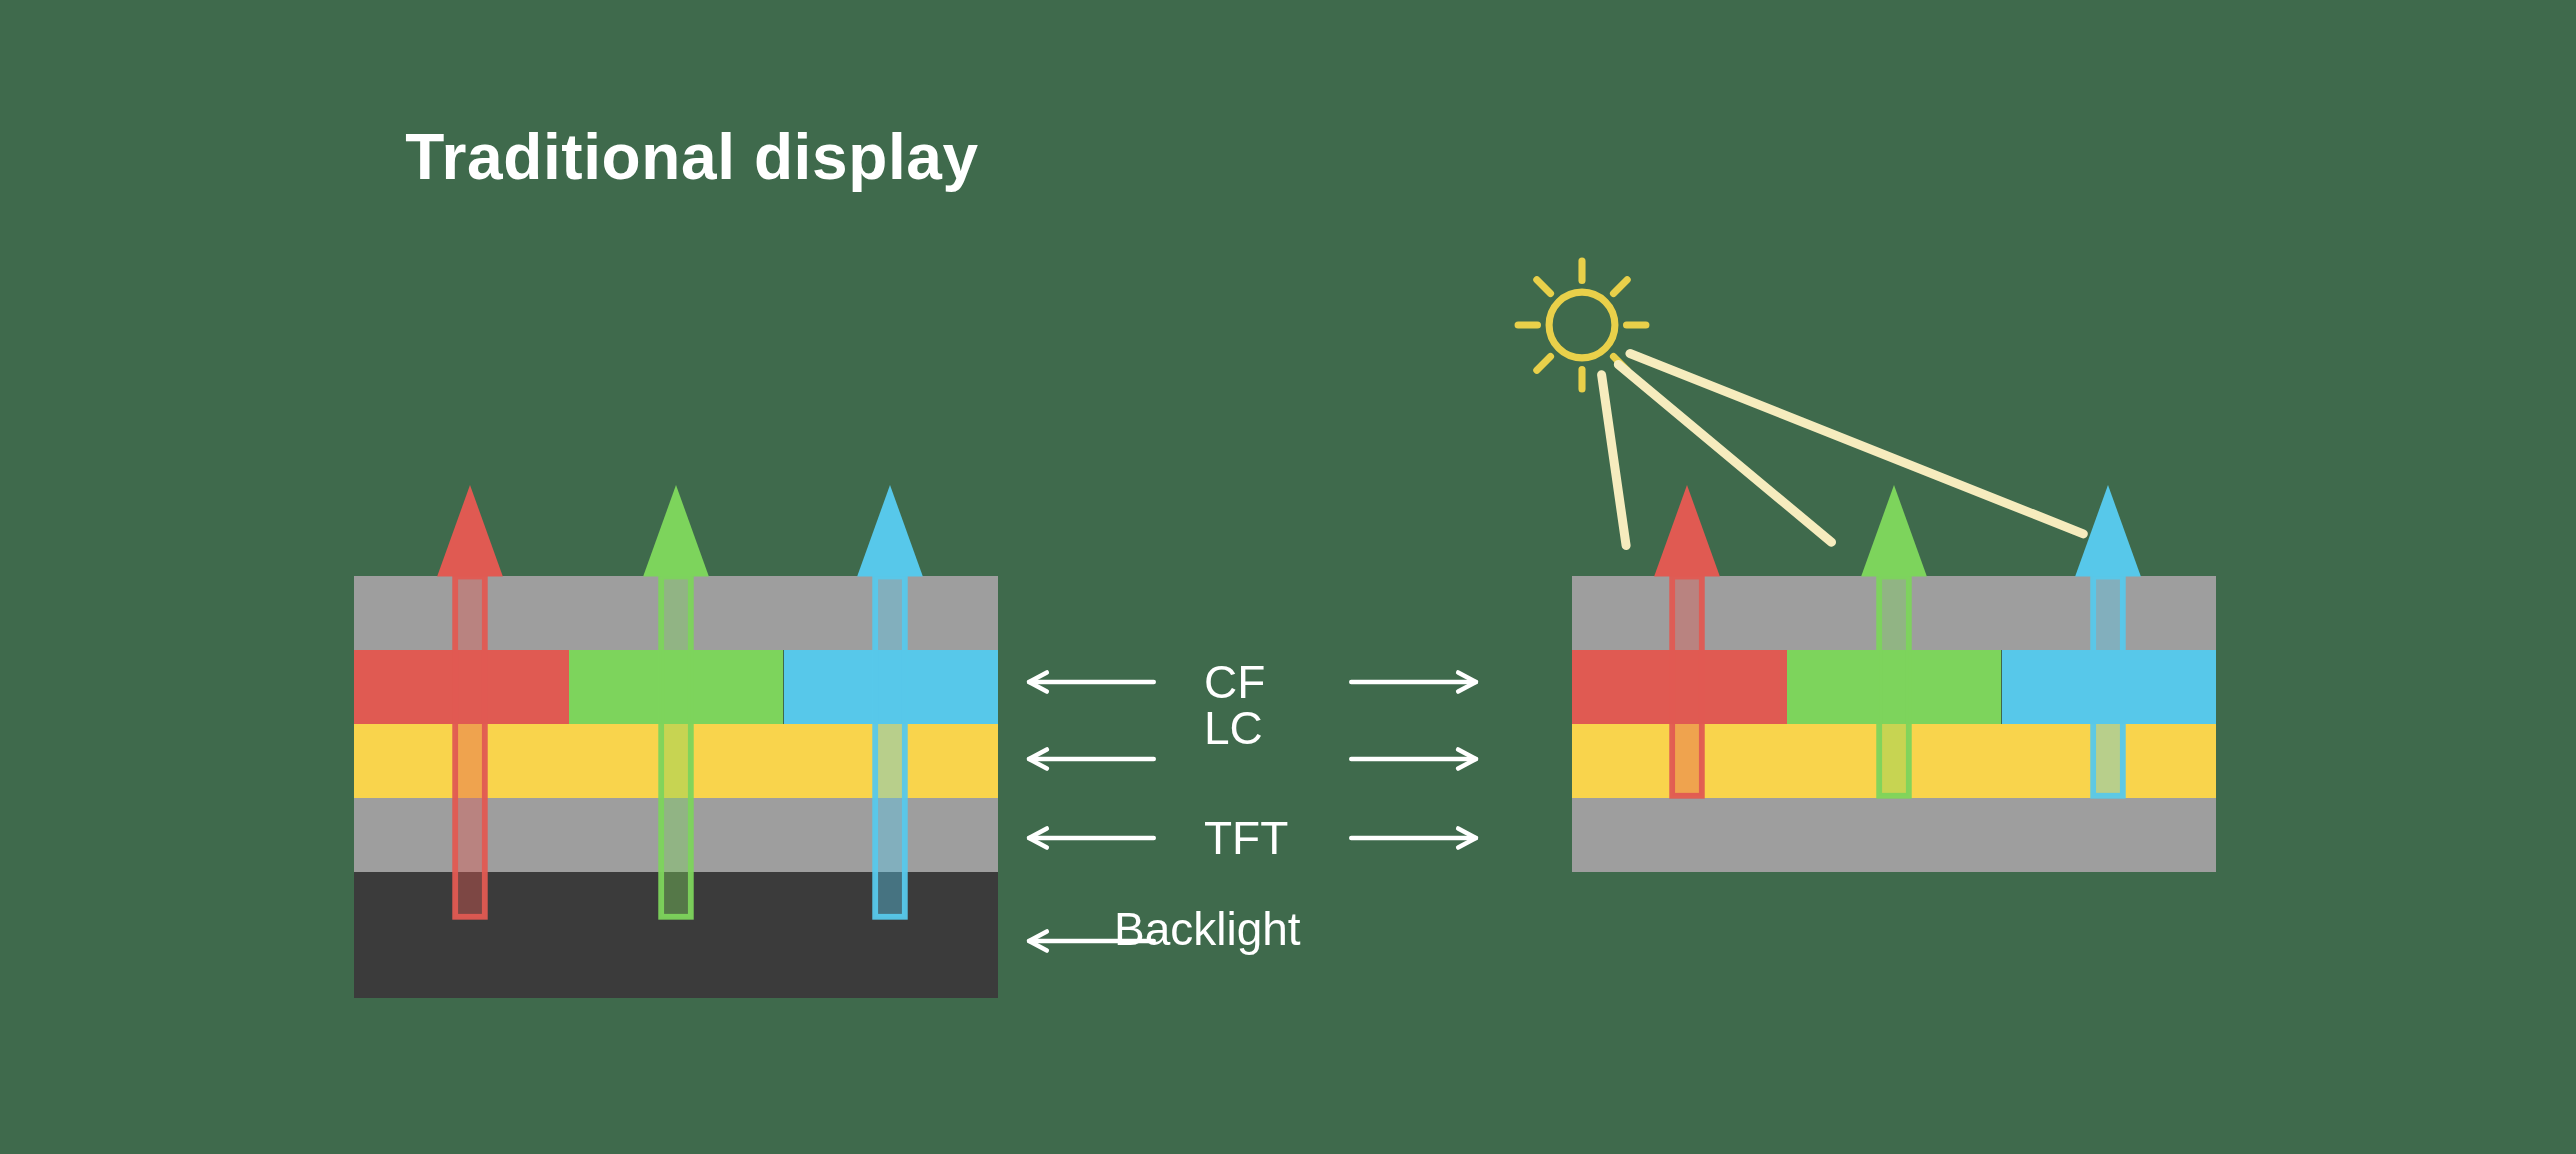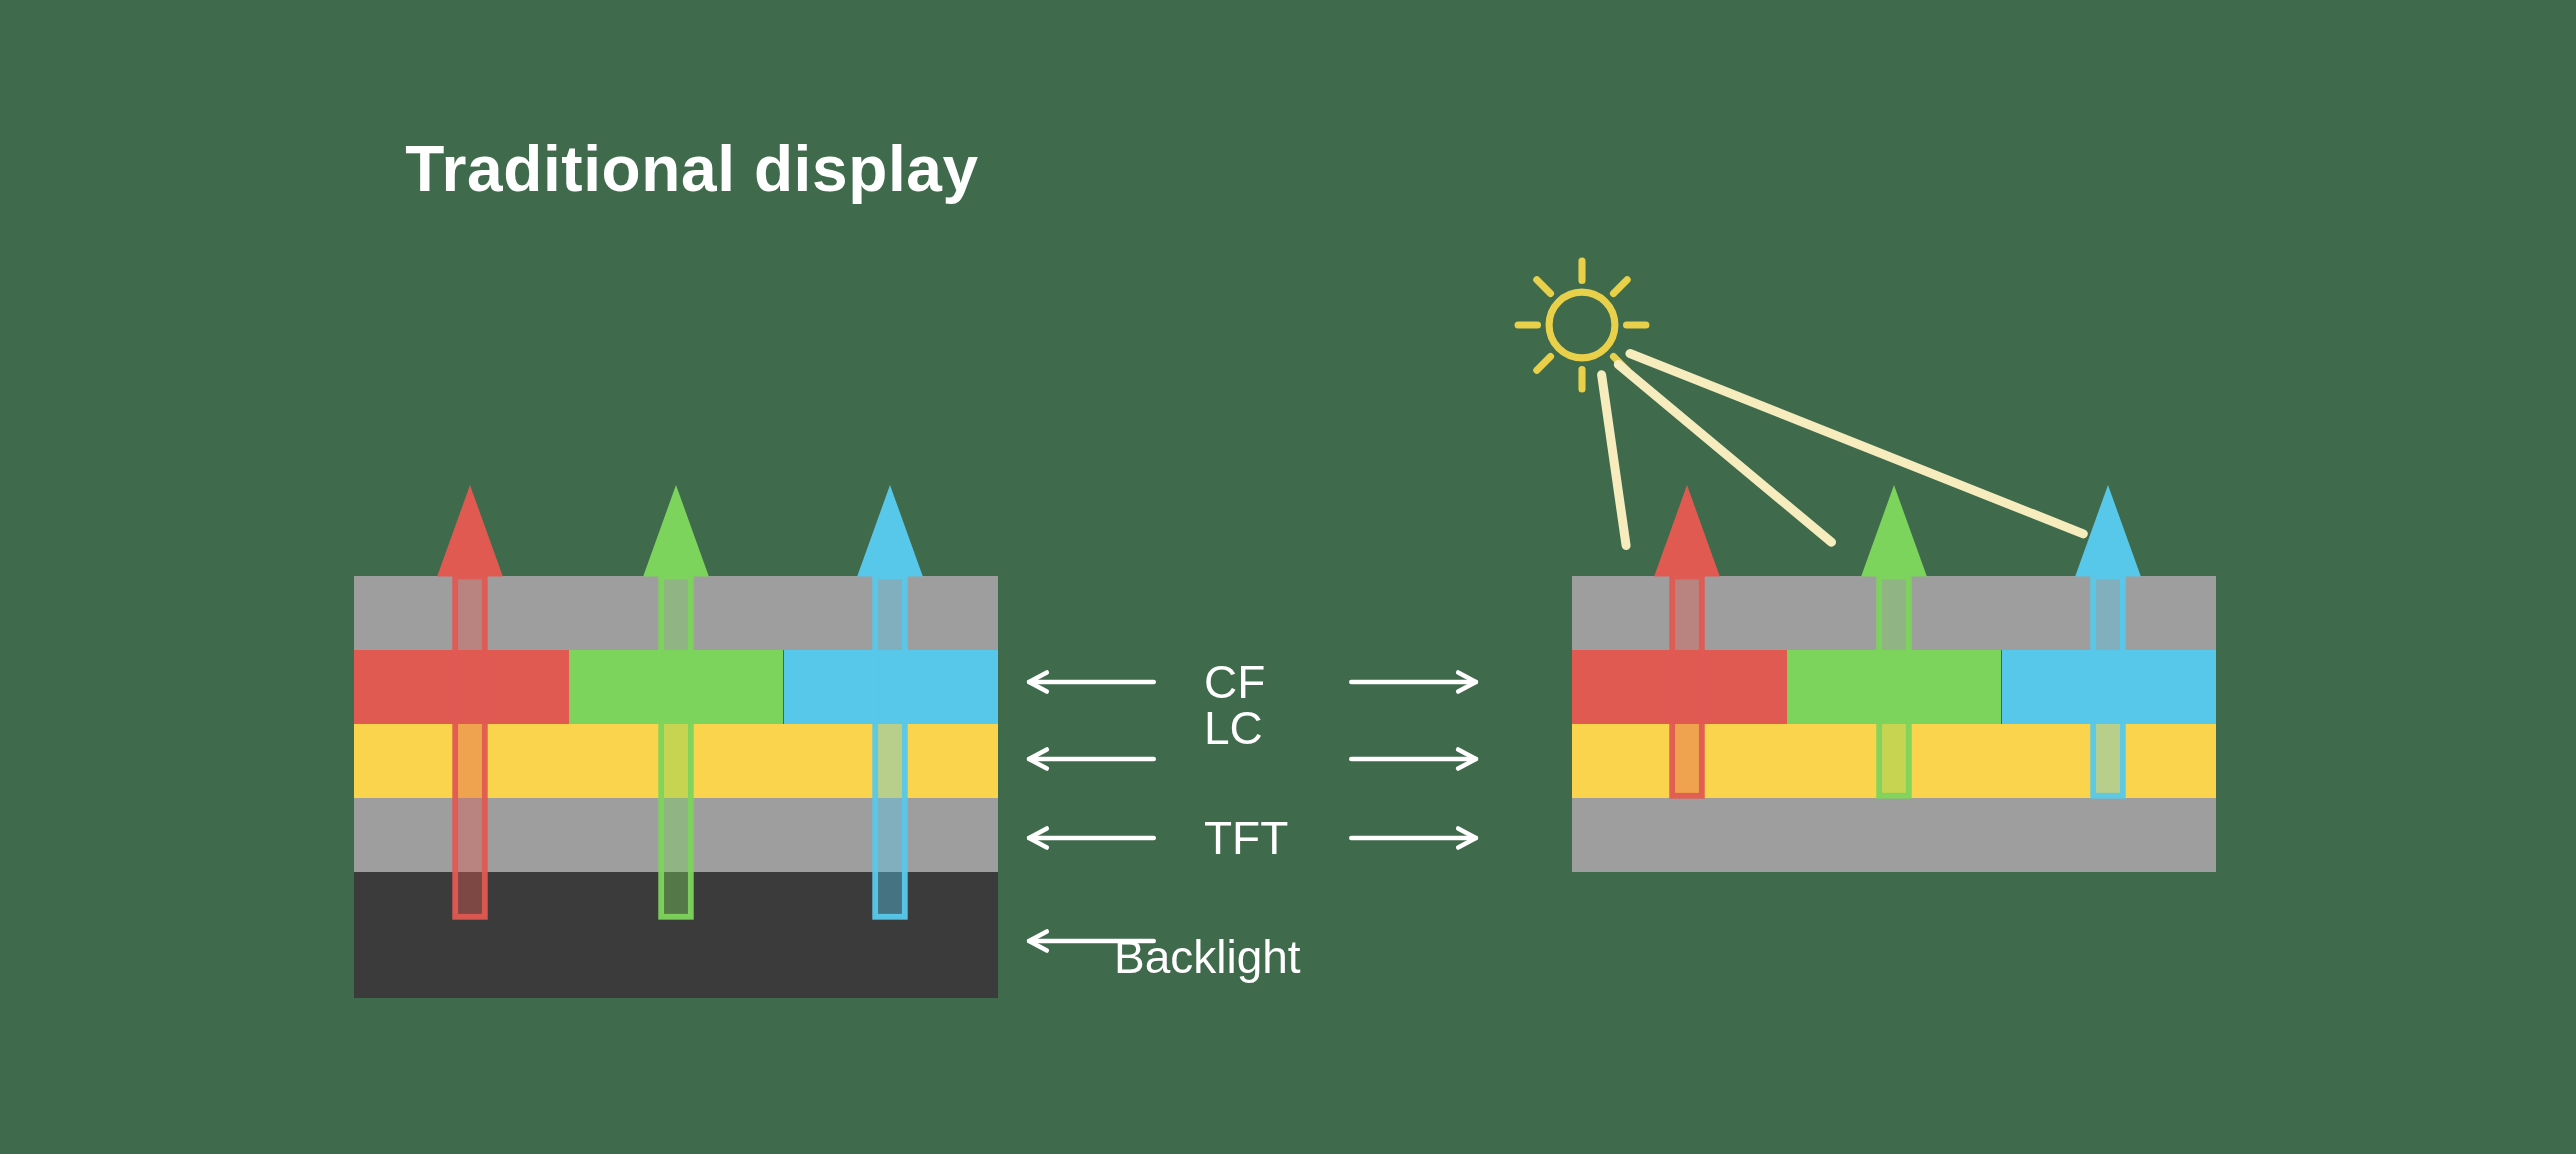--- a/index.html
+++ b/index.html
@@ -63,21 +63,21 @@
     stroke:var(--beam,#F6ECBE);
     stroke-width:14px;
     stroke-linecap:round;
   }
 </style>
 </head>
 <body>
 
 <div class="canvas">
 
-  <div class="title" style="left:370px;top:132px;width:644px;">Traditional display</div>
+  <div class="title" style="left:370px;top:120px;width:644px;">Traditional display</div>
 
   <div class="stack" style="left:354px;top:576px;width:644px;height:422px;">
     <div class="layer layer-gray" style="top:0;height:74px;"></div>
     <div class="layer" style="top:74px;height:74px;">
       <div class="seg seg-red" style="left:0;width:215px;"></div>
       <div class="seg seg-green" style="left:215px;width:214px;"></div>
       <div class="seg seg-cyan" style="left:430px;width:214px;"></div>
     </div>
     <div class="layer layer-yellow" style="top:148px;height:74px;"></div>
     <div class="layer layer-gray" style="top:222px;height:74px;"></div>
@@ -162,20 +162,20 @@
   <div class="label" style="left:1204px;top:815px;width:129px;">TFT</div>
   <svg class="harrow" style="left:1022px;top:824px;" width="135" height="28" viewBox="0 0 210 44">
     <line x1="206" y1="22" x2="10" y2="22"></line>
       <polyline points="38,7 10,22 38,37"></polyline>
   </svg>
   <svg class="harrow" style="left:1348px;top:824px;" width="135" height="28" viewBox="0 0 210 44">
     <line x1="4" y1="22" x2="200" y2="22"></line>
       <polyline points="172,7 200,22 172,37"></polyline>
   </svg>
 
-  <div class="label" style="left:1114px;top:934px;width:309px;">Backlight</div>
+  <div class="label" style="left:1114px;top:906px;width:309px;">Backlight</div>
   <svg class="harrow" style="left:1022px;top:927px;" width="135" height="28" viewBox="0 0 210 44">
     <line x1="206" y1="22" x2="10" y2="22"></line>
       <polyline points="38,7 10,22 38,37"></polyline>
   </svg>
 
 </div>
 
 
 </body></html>

